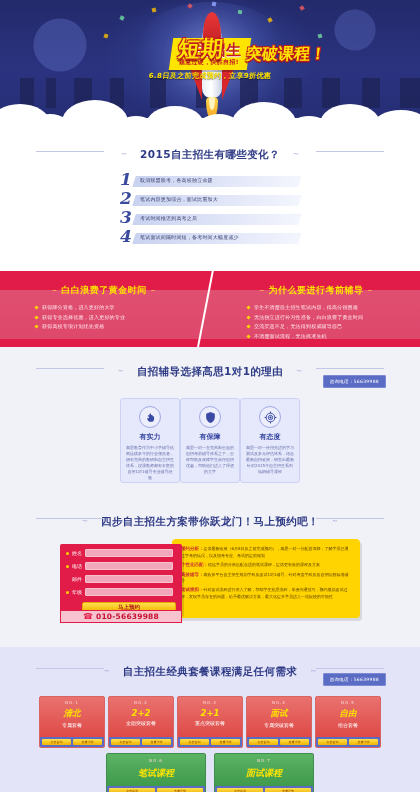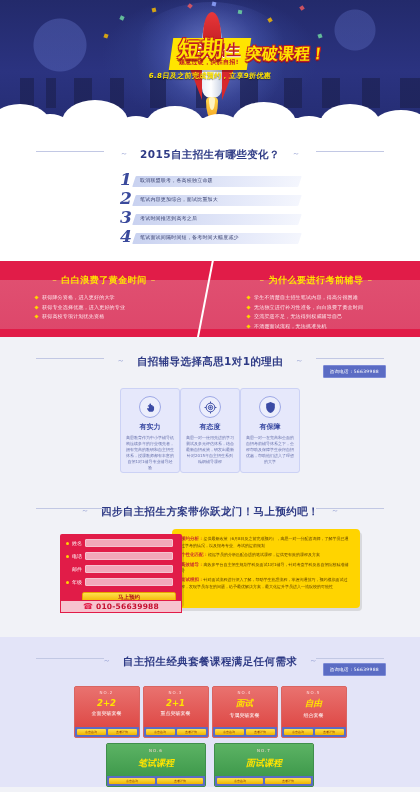--- a/index.html
+++ b/index.html
@@ -127,21 +127,21 @@
     position: absolute; top: 50%; height: 1px; background: #c2c8e4; width: 68px;
   }
   .sec-head .line.l { left: 36px; } .sec-head .line.r { right: 36px; }
   .sec-head .ttl {
     display: inline-block; font-size: 10.5px; font-weight: bold; color: #2e3a85;
     letter-spacing: .4px; padding: 0 4px;
   }
   .sec-head .deco { color: #8e9ad0; font-size: 8px; padding: 0 3px; vertical-align: 2px; }
 
   
-  .sec-changes { background: #fff; padding-bottom: 12px; }
+  .sec-changes { background: #fff; padding-bottom: 22px; }
   .chg-list { width: 180px; margin: 2px auto 0 auto; }
   .chg-row { position: relative; height: 17px; margin-bottom: 2px; }
   .chg-num {
     position: absolute; left: 0; top: -2px; font-size: 17px; font-weight: bold;
     font-style: italic; color: #3a4a9c; line-height: 1;
     font-family: "DejaVu Serif", "Liberation Serif", serif;
   }
   .chg-bar {
     position: absolute; left: 14px; top: 3px; width: 166px; height: 11px;
     background: linear-gradient(90deg, #c9d2f0 0%, #e7ebfa 70%, #f4f6fd 100%);
@@ -417,39 +417,39 @@
         <div class="c3-icon">
           <svg width="13" height="13" viewBox="0 0 24 24" fill="currentColor">
             <path d="M7 10c0-1 .6-2 1.7-2 .5 0 .9.2 1.2.5V6.6c0-1 .7-1.8 1.6-1.8s1.6.8 1.6 1.8v1.1c.3-.3.7-.5 1.2-.5 1 0 1.7.8 1.7 1.8v.9c.3-.2.6-.3 1-.3.9 0 1.6.8 1.6 1.8v3.8c0 2.6-2.1 4.8-4.7 4.8h-2.4c-1.3 0-2.5-.6-3.3-1.6L6 15.4c-.5-.7-.4-1.7.3-2.2.6-.5 1.5-.4 2 .2l.7.8V10z"></path>
           </svg>
         </div>
         <div class="c3-title">有实力</div>
         <div class="c3-body">高思教育作为中小学辅导机构连续多年的行业领先者，拥有完善的教研和自主招生体系，授课教师都有丰富的自招1对1辅导专业辅导经验</div>
       </div>
       <div class="card3">
         <div class="c3-icon">
+          <svg width="13" height="13" viewBox="0 0 24 24" fill="currentColor">
+            <path d="M12 2l8 3v6.5c0 5-3.4 9.3-8 10.5-4.6-1.2-8-5.5-8-10.5V5l8-3z"></path>
+          </svg>
+        </div>
+        <div class="c3-title">有保障</div>
+        <div class="c3-body">高思一对一在完善和全面的自招考前辅导体系之下，全程帮助及保障学生获得自招优惠，帮助他们进入了理想的大学</div>
+      </div>
+      <div class="card3">
+        <div class="c3-icon">
           <svg width="13" height="13" viewBox="0 0 24 24" fill="none" stroke="currentColor" stroke-width="1.8">
             <circle cx="12" cy="12" r="8"></circle>
               <circle cx="12" cy="12" r="4"></circle>
               <circle cx="12" cy="12" r="1.2" fill="currentColor"></circle>
             <path d="M12 4V1M12 23v-3M4 12H1M23 12h-3"></path>
           </svg>
         </div>
         <div class="c3-title">有态度</div>
         <div class="c3-body">高思一对一使用先进的学习测试及多元评估体系，结合最新自招政策，研发出最新针对2015年自主招生系列精细辅导课程</div>
       </div>
-      <div class="card3">
-        <div class="c3-icon">
-          <svg width="13" height="13" viewBox="0 0 24 24" fill="currentColor">
-            <path d="M12 2l8 3v6.5c0 5-3.4 9.3-8 10.5-4.6-1.2-8-5.5-8-10.5V5l8-3z"></path>
-          </svg>
-        </div>
-        <div class="c3-title">有保障</div>
-        <div class="c3-body">高思一对一在完善和全面的自招考前辅导体系之下，全程帮助及保障学生获得自招优惠，帮助他们进入了理想的大学</div>
-      </div>
     </div>
   </div>
 
   <div class="sec-form">
     <div class="sec-head">
       <span class="line l"></span><span class="line r"></span>
       <span class="deco">～</span>
       <span class="ttl">四步自主招生方案带你跃龙门！马上预约吧！</span>
       <span class="deco">～</span>
     </div>
@@ -504,20 +504,31 @@
   <div class="sec-courses">
     <div class="sec-head">
       <span class="line l"></span><span class="line r"></span>
       <span class="deco">～</span>
       <span class="ttl">自主招生经典套餐课程满足任何需求</span>
       <span class="deco">～</span>
     </div>
     <div class="phone-badge" style="top:26px">咨询电话：56639988</div>
 
     <div class="pk-row">
+      <div class="pk">
+        <div class="pk-top">
+          <div class="pk-no">NO.1</div>
+          <div class="pk-ttl">清北</div>
+          <div class="pk-sub">专属套餐</div>
+        </div>
+        <div class="pk-btns">
+          <div class="pk-btn">点击咨询</div>
+          <div class="pk-btn">查看详情</div>
+        </div>
+      </div>
       <div class="pk">
         <div class="pk-top">
           <div class="pk-no">NO.2</div>
           <div class="pk-ttl">2+2</div>
           <div class="pk-sub">全面突破套餐</div>
         </div>
         <div class="pk-btns">
           <div class="pk-btn">点击咨询</div>
           <div class="pk-btn">查看详情</div>
         </div>

